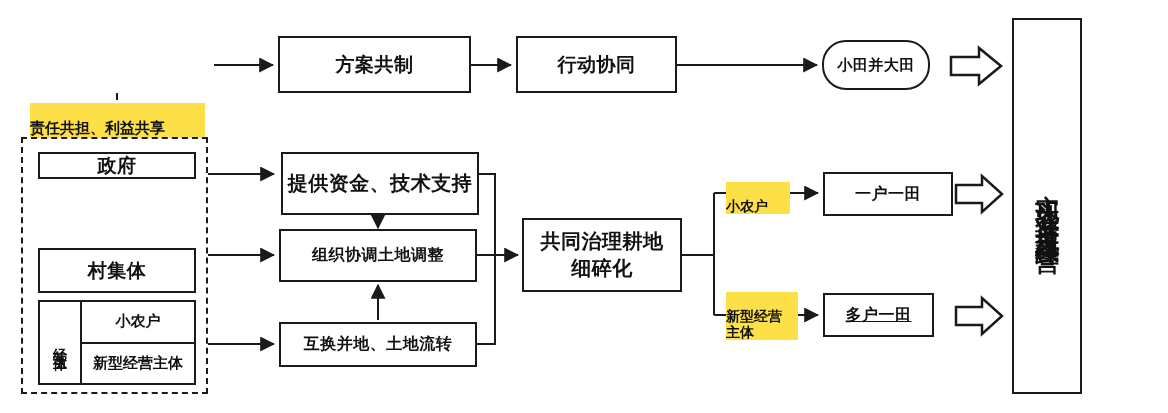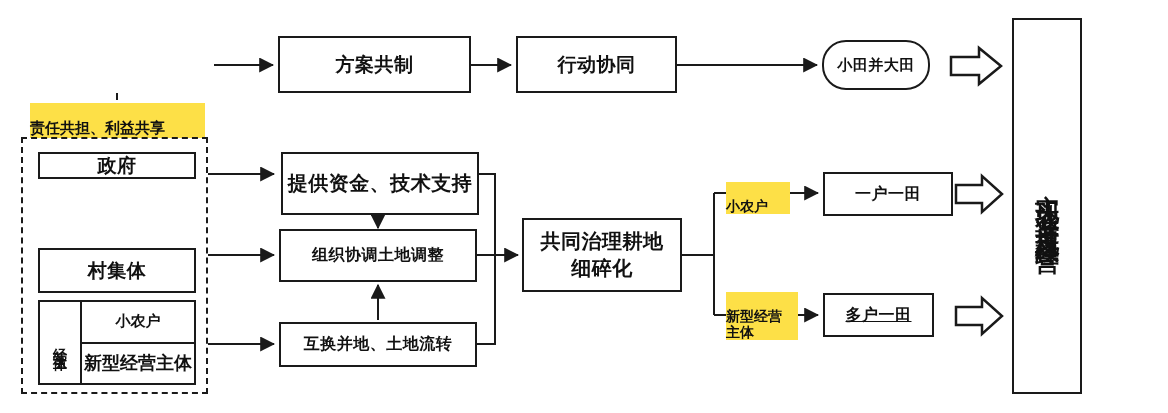--- a/index.html
+++ b/index.html
@@ -93,21 +93,21 @@
   </div>
 
   <div class="subject-box" style="left:38px;top:300px;width:158px;height:85px;">
     <div class="subject-left">
       <span class="vtext" style="font-size:14px;">经营主体</span>
     </div>
     <div class="subject-right">
       <div class="subject-cell top" style="font-size:15px;">
         <span>小农户</span>
       </div>
-      <div class="subject-cell" style="font-size:18px;">
+      <div class="subject-cell" style="font-size:15px;">
         <span>新型经营主体</span>
       </div>
     </div>
   </div>
 
   <div class="node" style="left:281px;top:152px;width:198px;height:63px;font-size:20px;">
     <span>提供资金、技术支持</span>
   </div>
 
   <div class="node" style="left:279px;top:229px;width:198px;height:53px;font-size:16px;">

